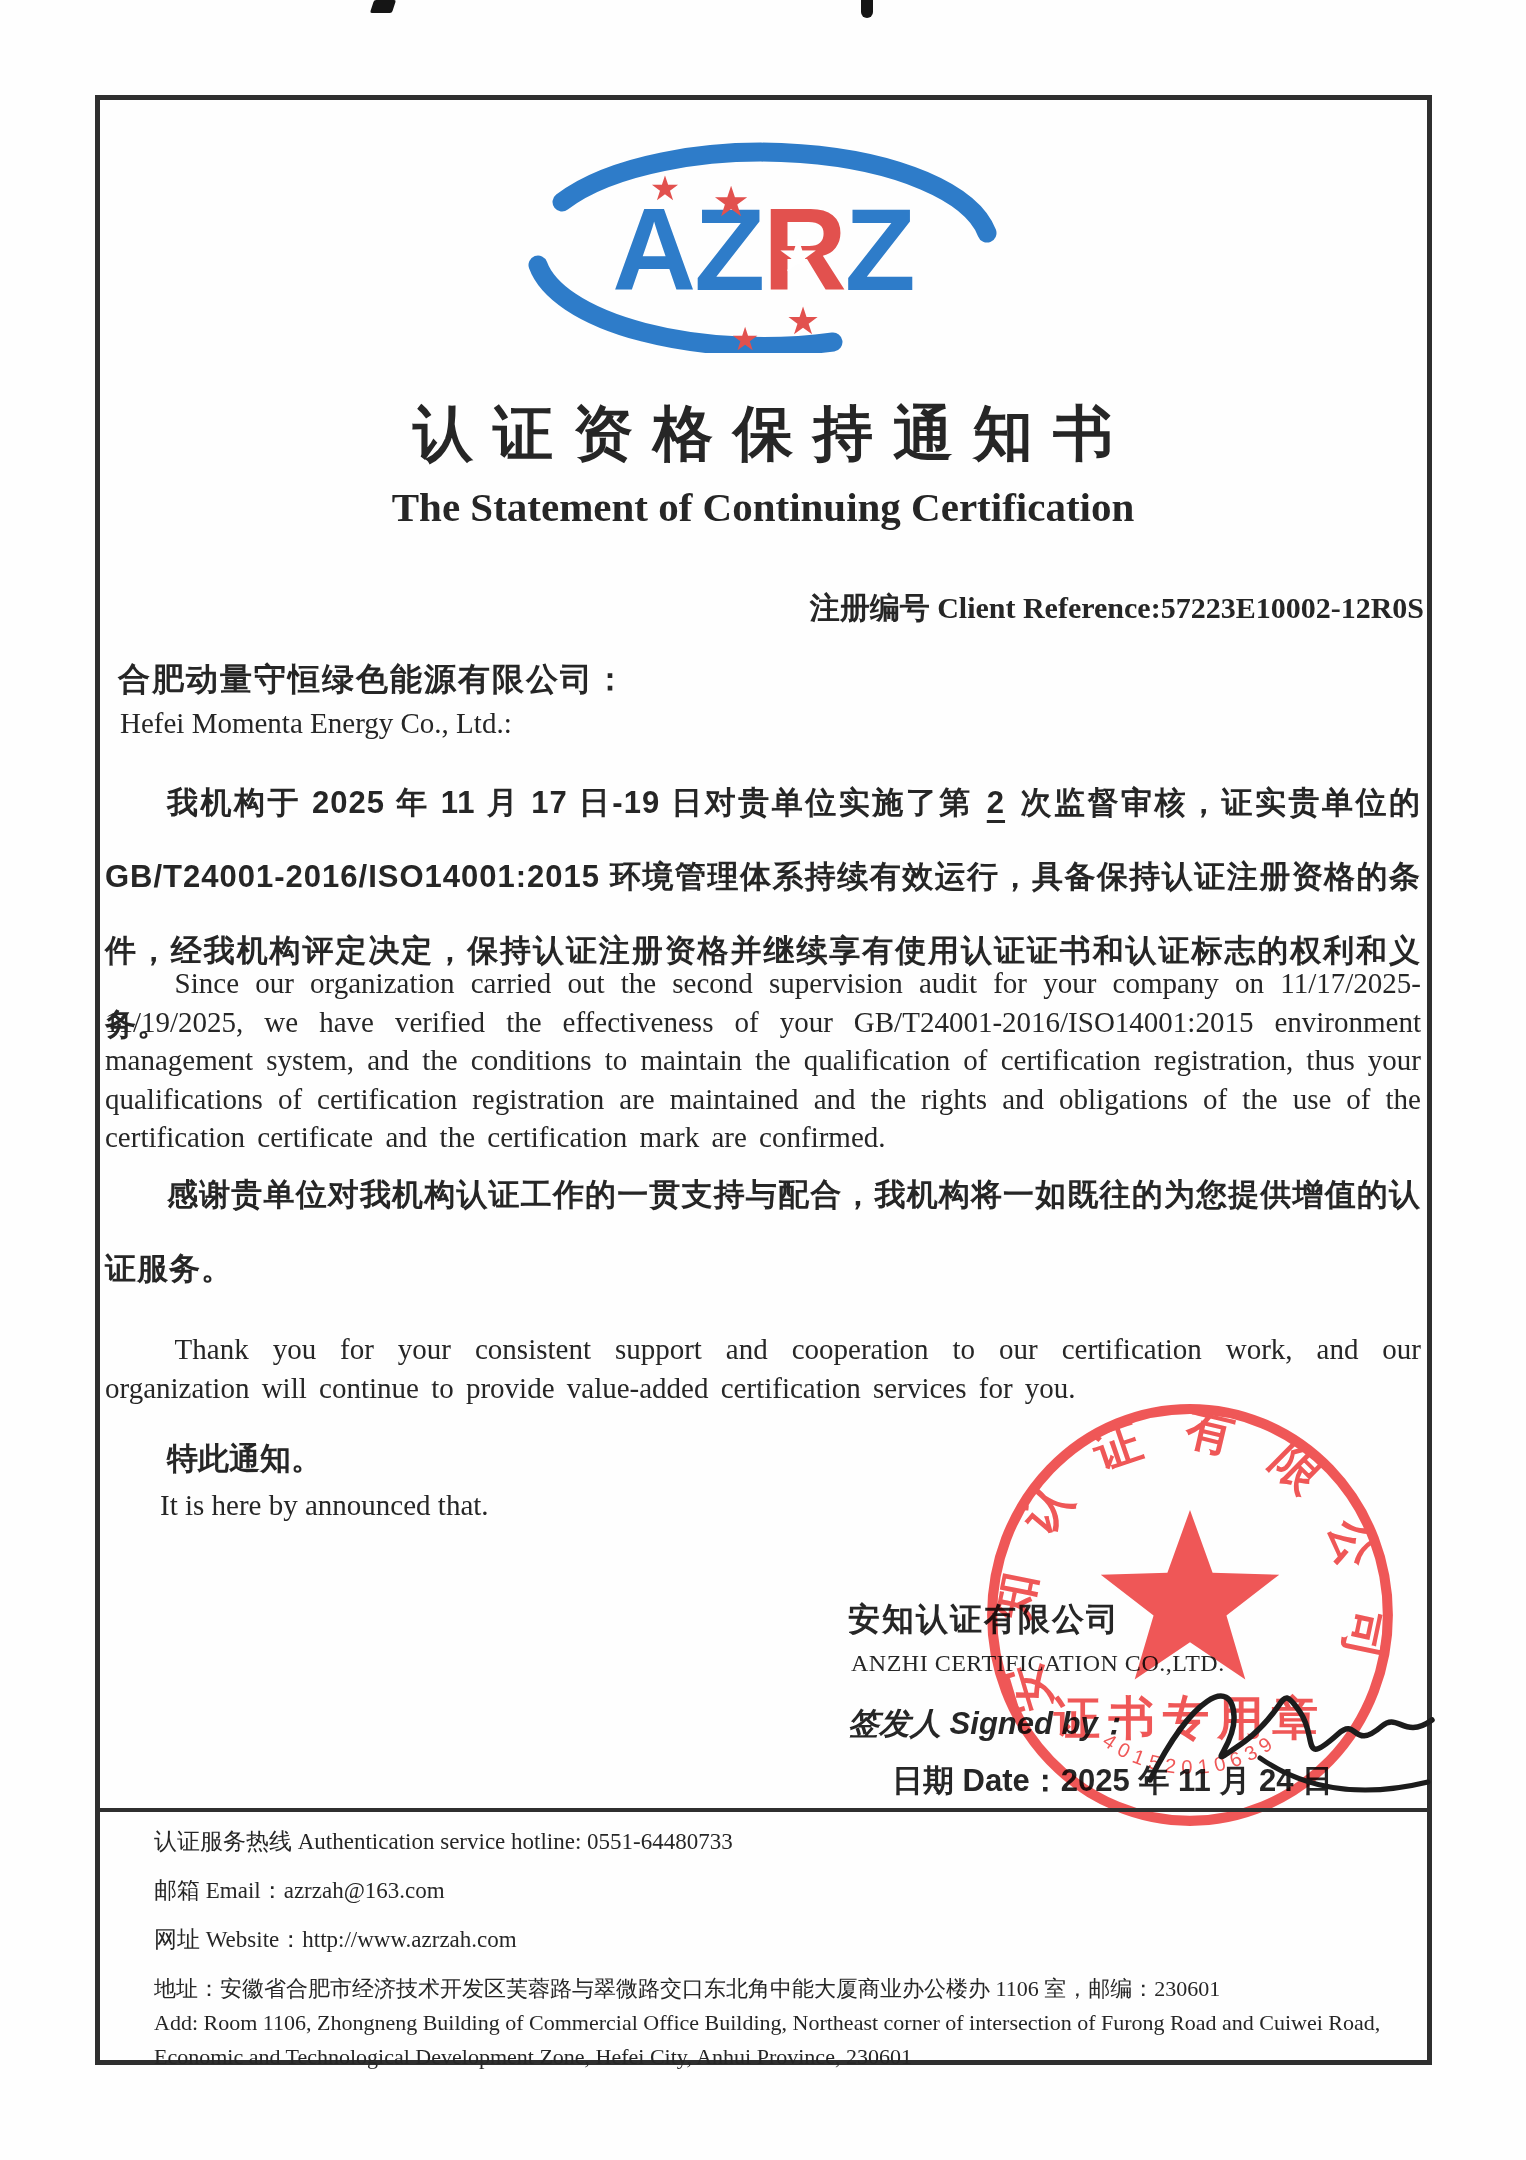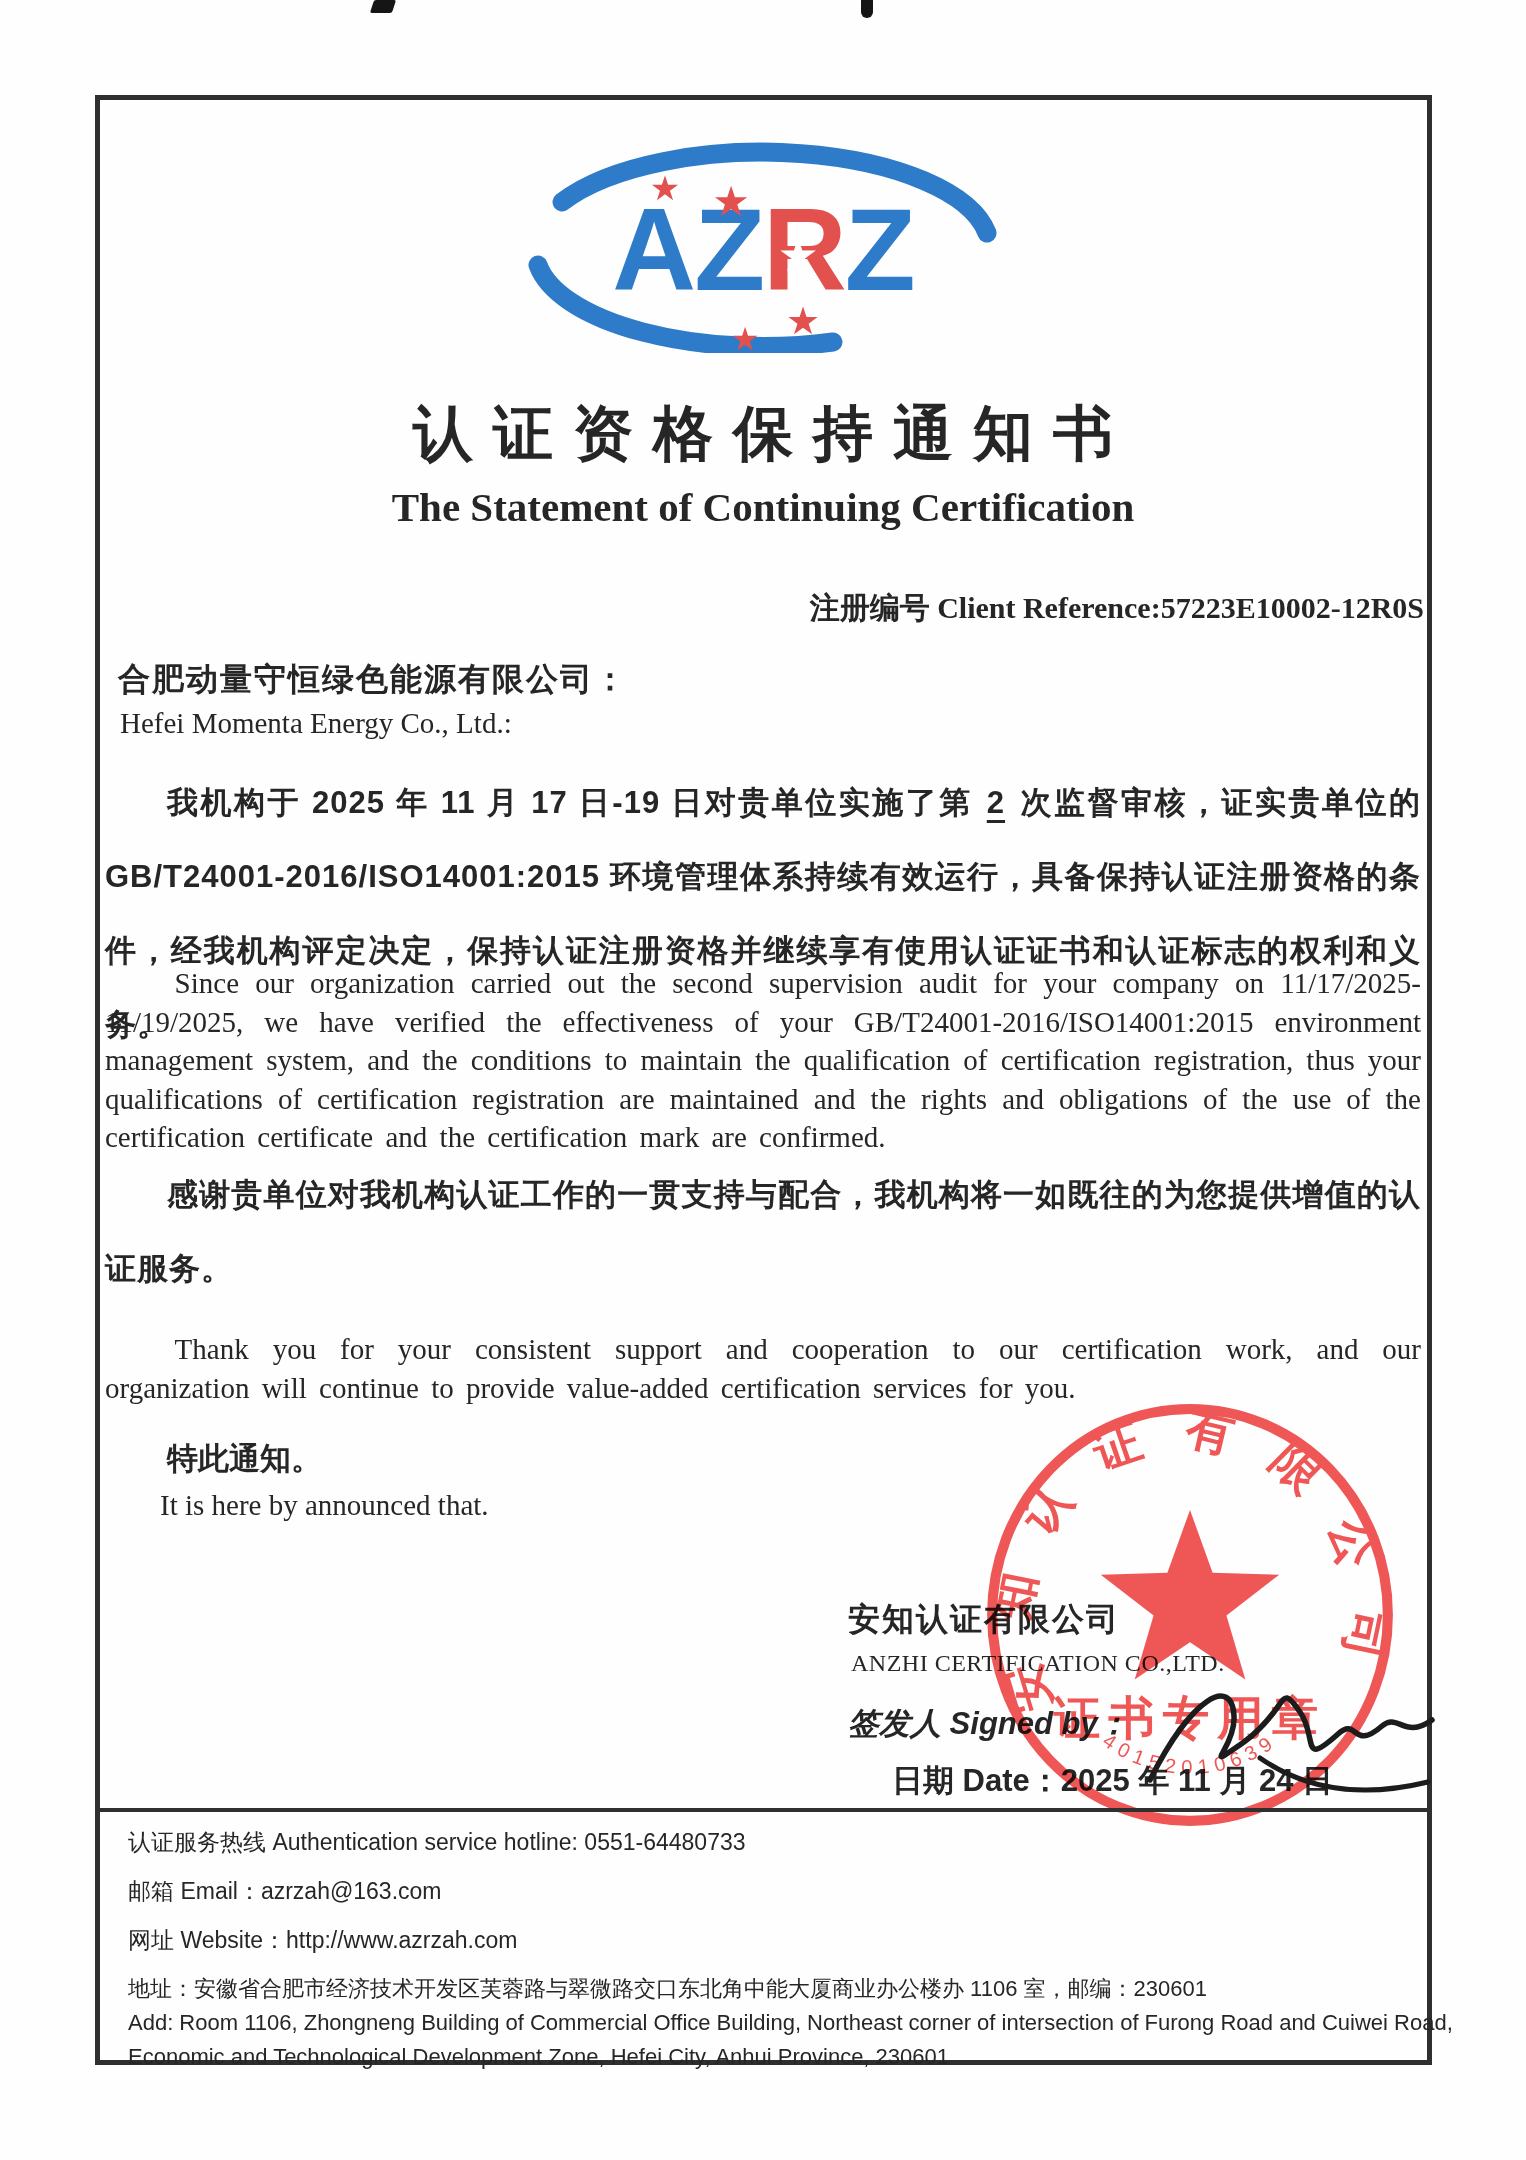--- a/index.html
+++ b/index.html
@@ -37,22 +37,22 @@
   .sig-zh{left:848px;top:1598px;font-size:32px;font-weight:700;letter-spacing:2px;}
   .sig-en{left:851px;top:1650px;font-size:24px;letter-spacing:0.5px;}
   .sig-signed{left:848px;top:1703px;font-size:31px;font-weight:700;font-style:italic;}
   .sig-date{left:892px;top:1760px;font-size:31px;font-weight:700;}
 
   .stamp{left:978px;top:1400px;width:424px;height:436px;opacity:.88;mix-blend-mode:multiply;}
   .scribble{left:1140px;top:1662px;width:300px;height:150px;}
 
   .divider{left:100px;top:1808px;width:1327px;height:4px;background:var(--frame);}
   .footer{left:128px;top:1826px;width:1292px;}
-  .f-line{font-family:Liberation Sans, sans-serif;font-size:23px;line-height:32px;
-          margin-bottom:17px;white-space:nowrap;}
+  .f-line{font-family:Liberation Serif, serif;font-size:23px;line-height:32px;
+          margin-bottom:17px;white-space:nowrap;margin-left:26px;}
   .f-tight{margin-bottom:2px;font-size:22px;}
 </style>
 </head>
 <body>
 
 <div class="page">
 
   <div class="artifact a1"></div>
   <div class="artifact a2"></div>
 

